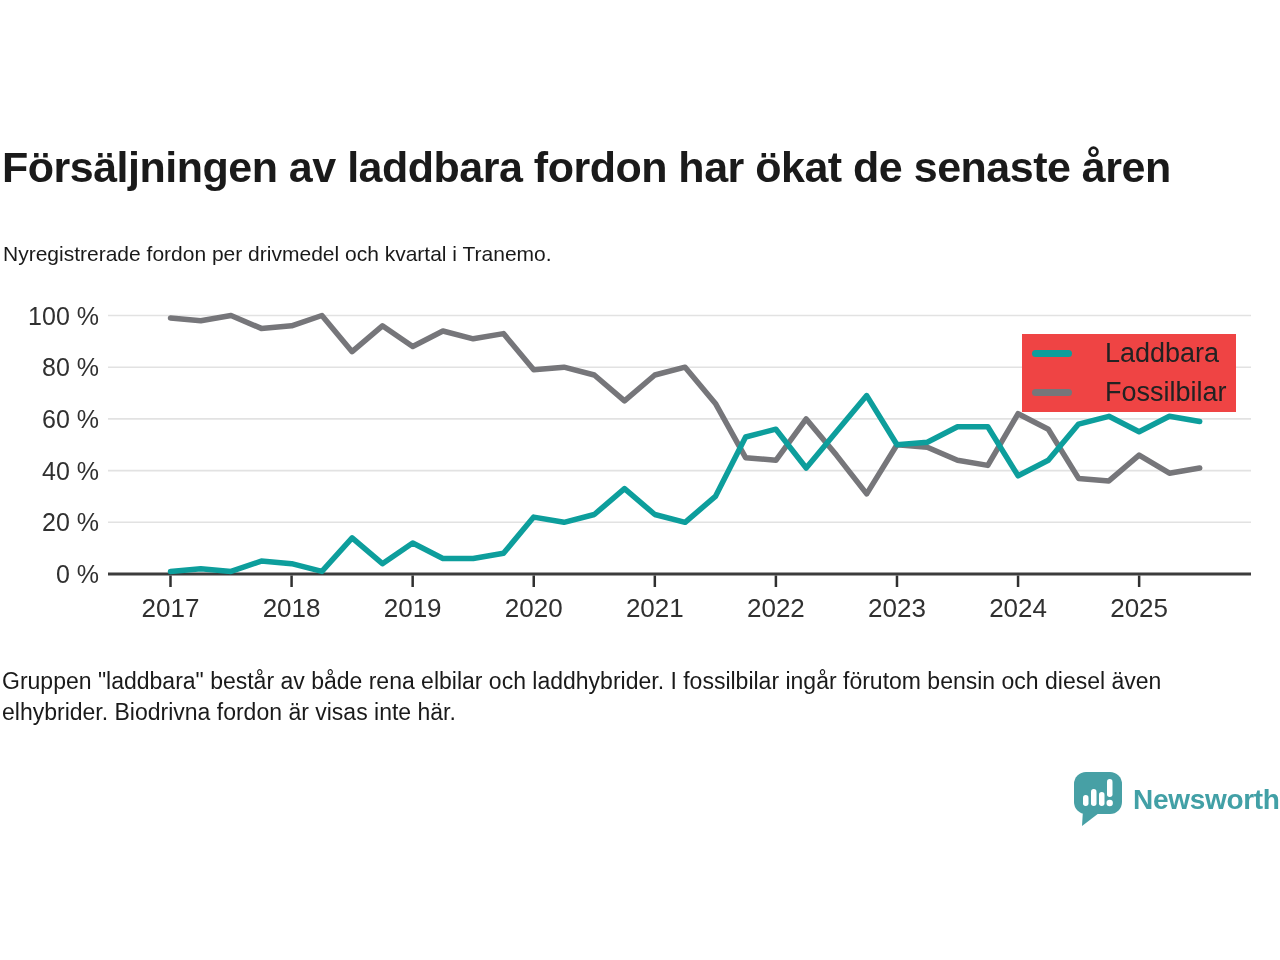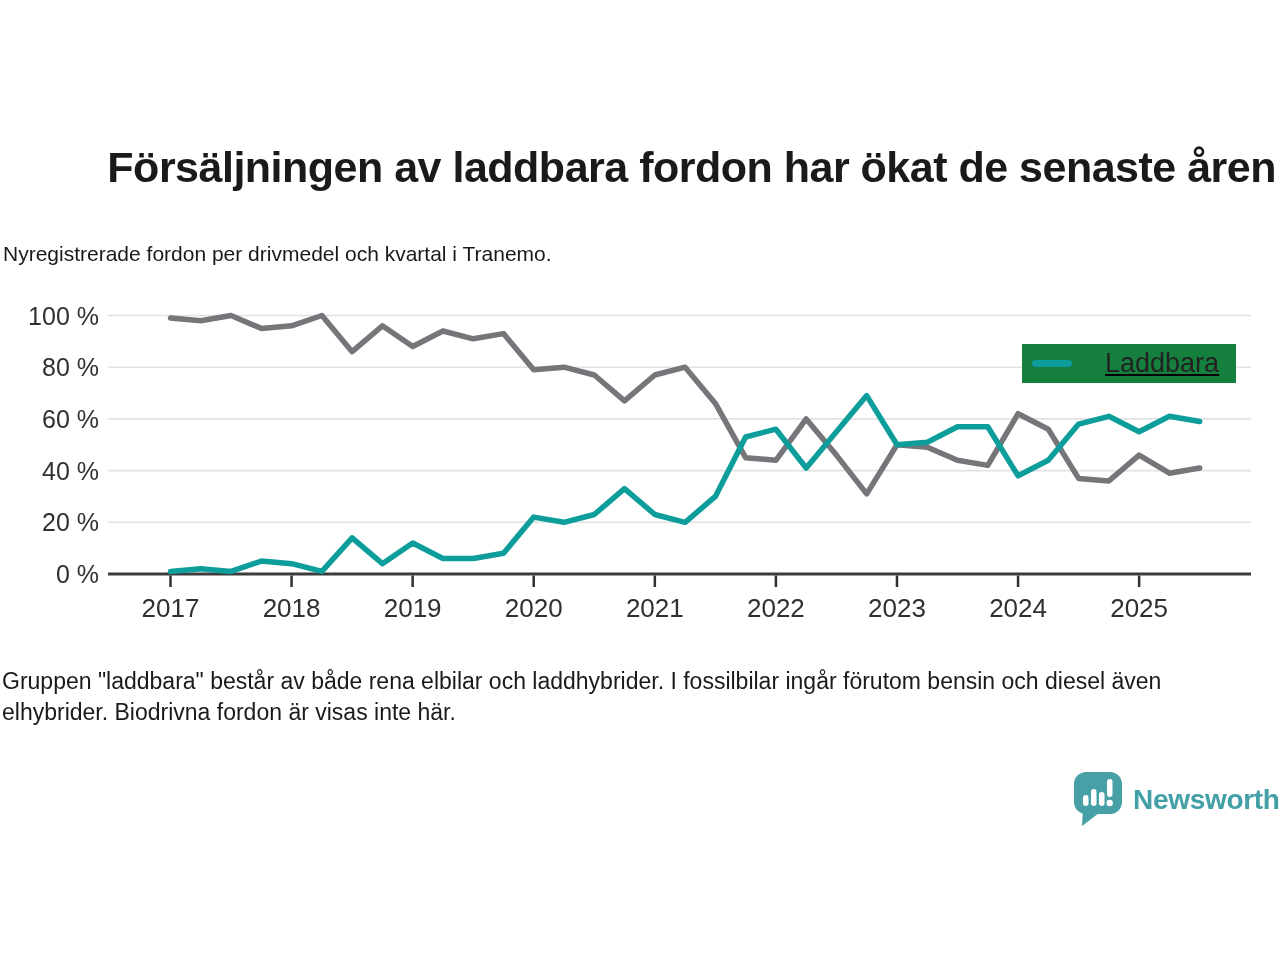--- a/index.html
+++ b/index.html
@@ -1,23 +1,23 @@
 <!DOCTYPE html>
 <html><head>
 <meta charset="utf-8">
 <style>
   html,body{margin:0;padding:0;background:#fff;}
   body{width:1280px;height:960px;position:relative;overflow:hidden;
        font-family:"Liberation Sans",sans-serif;}
   .abs{position:absolute;}
   #title{left:2px;top:144px;width:1274px;font-size:43px;font-weight:700;
-         letter-spacing:-0.5px;color:#1a1a1a;line-height:1.1;text-align:right;}
+         letter-spacing:-0.5px;color:#1a1a1a;line-height:1.1;}
   #subtitle{left:3px;top:242px;width:1200px;font-size:21px;color:#1a1a1a;}
   #chart-svg{left:0;top:0;width:1280px;height:960px;}
-  #legend{left:1022px;top:344px;width:214px;background:#15803d;text-decoration:underline;}
+  #legend{left:1022px;top:334px;width:214px;background:#ef4444;}
   .legend-row{display:flex;align-items:center;height:39px;}
   .legend-swatch{width:40px;height:7px;border-radius:4px;margin-left:10px;margin-right:33px;flex:0 0 auto;}
   .legend-label{font-size:27px;color:#222222;}
   #footnote{left:2px;top:666px;width:1222px;font-size:23px;line-height:31px;color:#1a1a1a;}
   #brand{left:1072px;top:772px;display:flex;align-items:center;gap:9px;}
   #brand-name{font-size:28px;font-weight:700;color:#42a0a6;letter-spacing:-0.3px;}
 </style>
 </head>
 <body>
 
@@ -57,20 +57,24 @@
     <text x="1139.1399999999999" y="617" text-anchor="middle" fill="#303030" font-size="26">2025</text>
     <polyline points="170.5,318.1 200.8,320.7 231.0,315.5 261.3,328.4 291.6,325.8 321.9,315.5 352.1,351.7 382.4,325.8 412.7,346.5 442.9,331.0 473.2,338.8 503.5,333.6 533.7,369.8 564.0,367.2 594.3,375.0 624.5,400.8 654.8,375.0 685.1,367.2 715.4,403.4 745.6,457.7 775.9,460.3 806.2,418.9 836.4,455.1 866.7,493.9 897.0,444.8 927.3,447.3 957.5,460.3 987.8,465.4 1018.1,413.7 1048.3,429.2 1078.6,478.4 1108.9,480.9 1139.1,455.1 1169.4,473.2 1199.7,468.0" fill="none" stroke="#76767a" stroke-width="5.5" stroke-linejoin="round" stroke-linecap="round"></polyline>
     <polyline points="170.5,571.4 200.8,568.8 231.0,571.4 261.3,561.1 291.6,563.7 321.9,571.4 352.1,537.8 382.4,563.7 412.7,543.0 442.9,558.5 473.2,558.5 503.5,553.3 533.7,517.1 564.0,522.3 594.3,514.5 624.5,488.7 654.8,514.5 685.1,522.3 715.4,496.4 745.6,437.0 775.9,429.2 806.2,468.0 836.4,431.8 866.7,395.6 897.0,444.8 927.3,442.2 957.5,426.7 987.8,426.7 1018.1,475.8 1048.3,460.3 1078.6,424.1 1108.9,416.3 1139.1,431.8 1169.4,416.3 1199.7,421.5" fill="none" stroke="#0d9e9c" stroke-width="5.5" stroke-linejoin="round" stroke-linecap="round"></polyline>
   </svg>
 
 <div id="legend" class="abs">
   <div class="legend-row">
     <span class="legend-swatch" style="background: rgb(13, 158, 156);"></span>
     <span class="legend-label">Laddbara</span>
   </div>
+  <div class="legend-row">
+    <span class="legend-swatch" style="background: rgb(118, 118, 122);"></span>
+    <span class="legend-label">Fossilbilar</span>
+  </div>
 </div>
 
 <div id="footnote" class="abs">Gruppen "laddbara" består av både rena elbilar och laddhybrider. I fossilbilar ingår förutom bensin och diesel även elhybrider. Biodrivna fordon är visas inte här.</div>
 
 <div id="brand" class="abs">
   <svg width="52" height="56" viewBox="0 0 52 56">
     <rect x="2" y="0" width="48" height="42" rx="12" fill="#47a0a5"></rect>
     <polygon points="11,38 27,41 10,54" fill="#47a0a5"></polygon>
     <rect x="11" y="23" width="5.5" height="11" rx="2.7" fill="#ffffff"></rect>
     <rect x="19" y="17" width="5.5" height="17" rx="2.7" fill="#ffffff"></rect>

